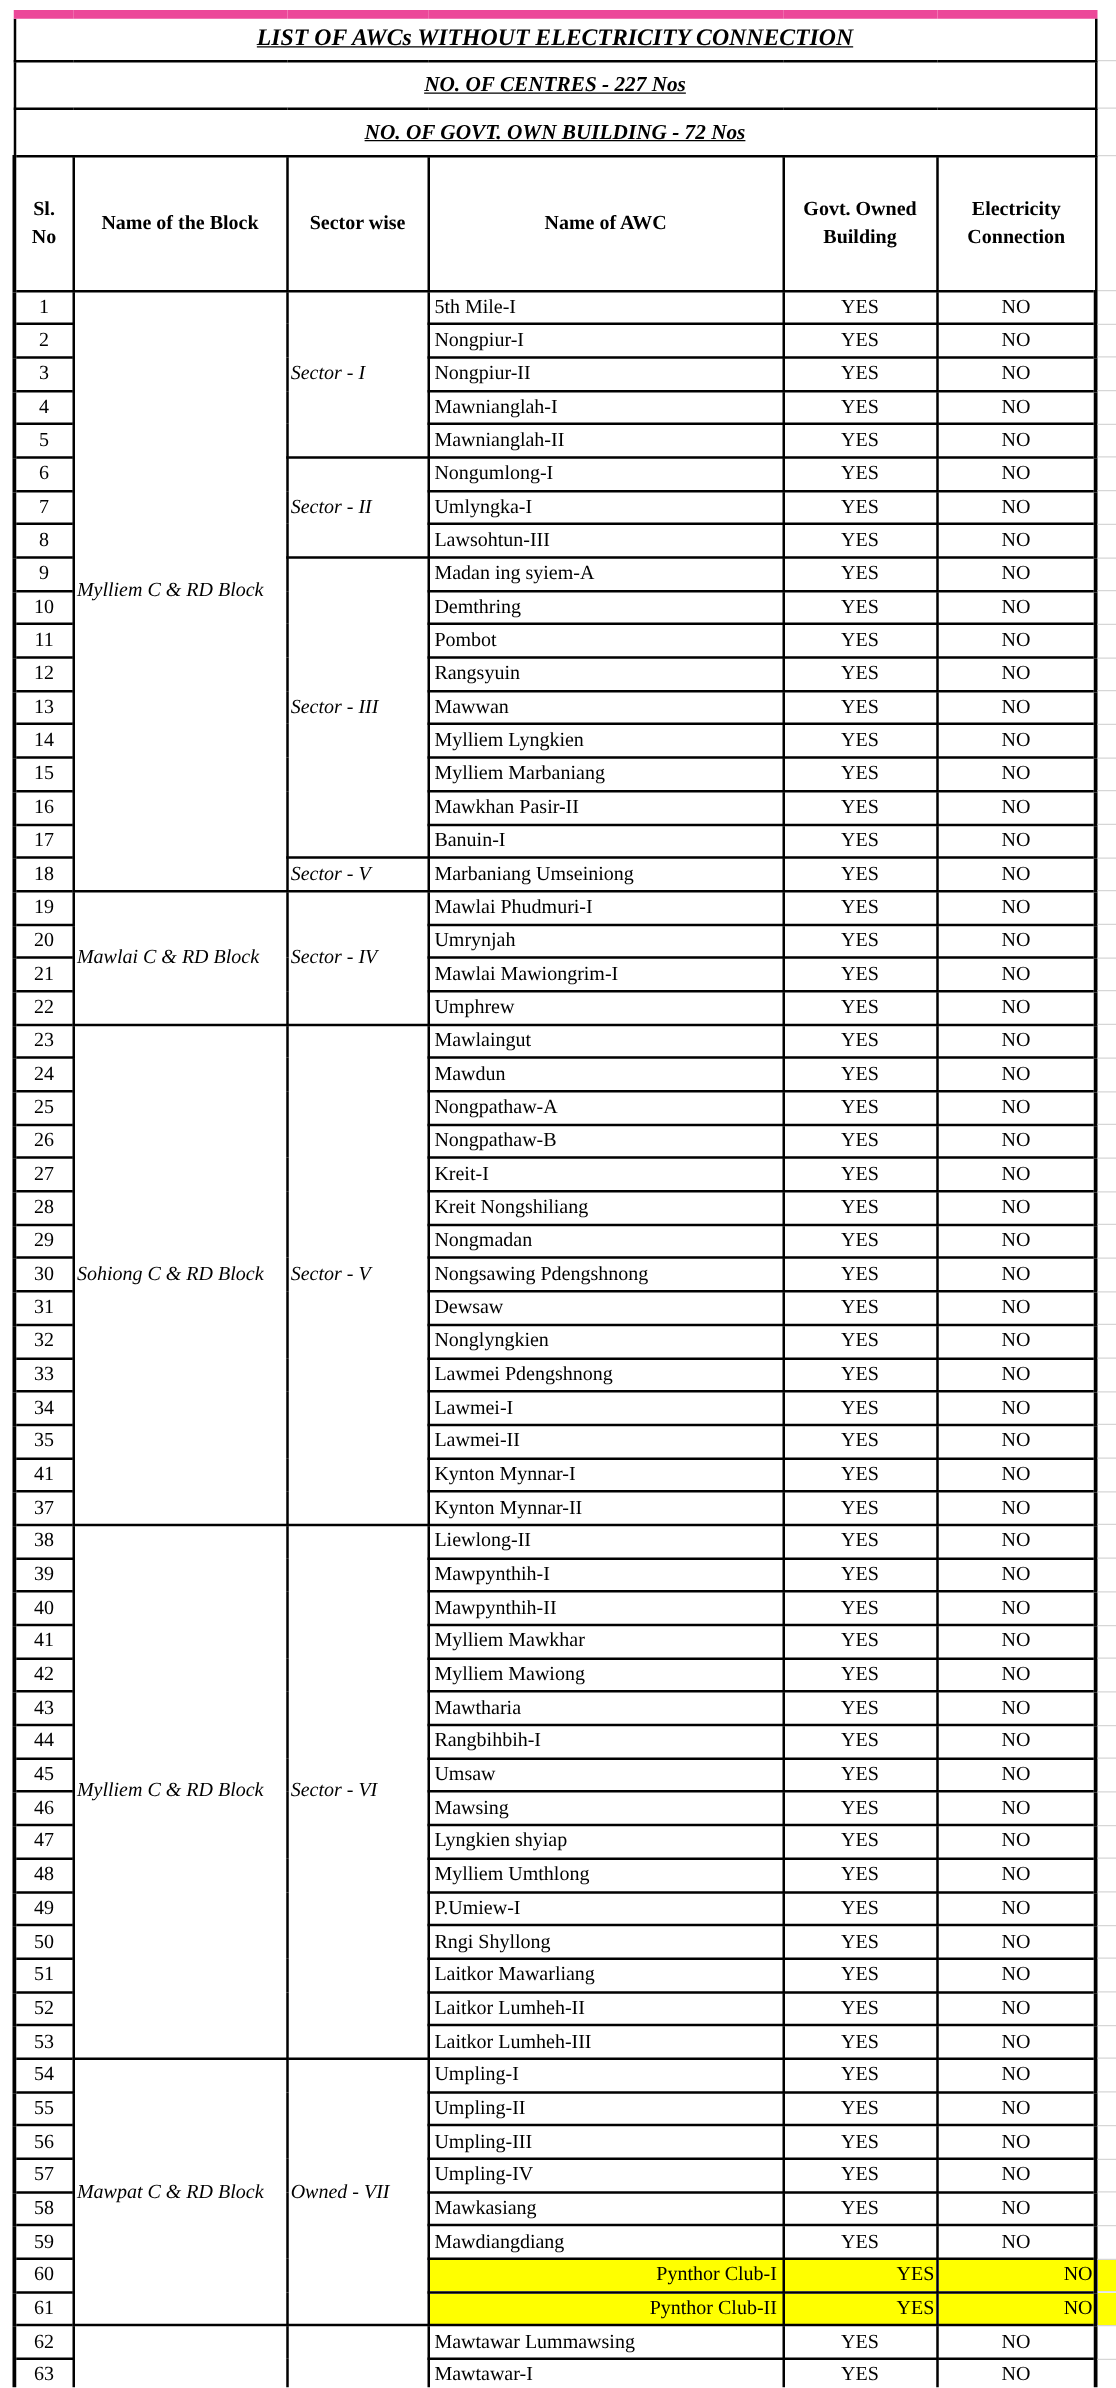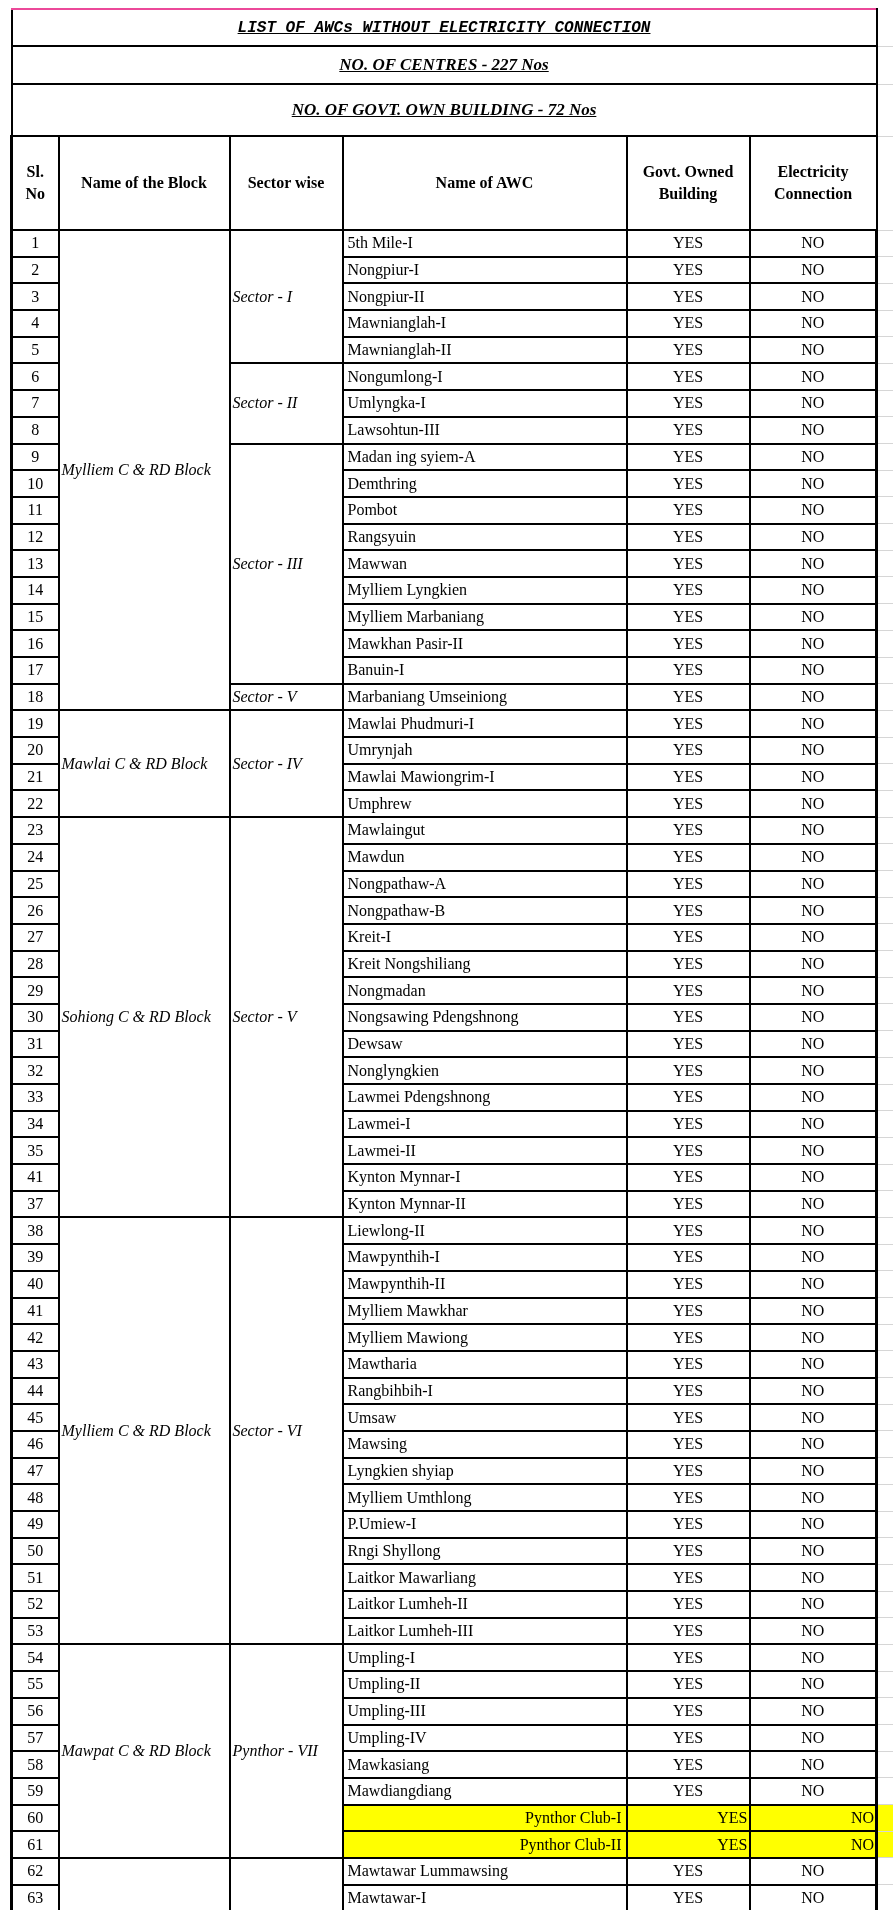--- a/index.html
+++ b/index.html
@@ -9,29 +9,29 @@
   }
   .content{position:absolute;left:10px;top:8px;width:883px;}
   table.awc{border-collapse:collapse;table-layout:fixed;width:883px;}
   table.awc td,table.awc th{overflow:hidden;box-sizing:border-box;}
 
   
   td.title-cell{
     border:2px solid #000;text-align:center;vertical-align:middle;
     font-weight:bold;font-style:italic;
   }
-  tr.title-row-1 td.title-cell{border-top:2px solid #ec4899;font-size:16px;font-family:Liberation Mono, monospace;}
+  tr.title-row-1 td.title-cell{border-top:7px solid #ec4899;font-size:19px;}
   tr.title-row-1{height:37px;}
   tr.title-row-2{height:38px;}
-  tr.title-row-3{height:52px;}
+  tr.title-row-3{height:38px;}
   tr.title-row-2 td.title-cell,tr.title-row-3 td.title-cell{font-size:17px;}
   .title-text{text-decoration:underline;}
 
   
-  tr.header-row{height:94px;}
+  tr.header-row{height:108px;}
   th.col-head{
     border:2px solid #000;font-size:16px;font-weight:bold;
     text-align:center;vertical-align:middle;line-height:1.35;padding:0 2px;
   }
   th.col-head.first{border-left:3px solid #000;}
 
   
   tbody tr{height:26.7px;}
   td.slno{border:2px solid #000;border-left:3px solid #000;text-align:center;
           font-size:16px;vertical-align:middle;}
@@ -469,21 +469,21 @@
           <tr>
             <td class="slno">53</td>
             <td class="awc-name">Laitkor Lumheh-III</td>
             <td class="yn">YES</td>
             <td class="yn last">NO</td>
             <td class="margin-cell"></td>
           </tr>
           <tr>
             <td class="slno">54</td>
             <td class="block" rowspan="8">Mawpat C &amp; RD Block</td>
-            <td class="sector" rowspan="8">Pynthor - VII</td>
+            <td class="sector" rowspan="8">Owned - VII</td>
             <td class="awc-name">Umpling-I</td>
             <td class="yn">YES</td>
             <td class="yn last">NO</td>
             <td class="margin-cell"></td>
           </tr>
           <tr>
             <td class="slno">55</td>
             <td class="awc-name">Umpling-II</td>
             <td class="yn">YES</td>
             <td class="yn last">NO</td>

